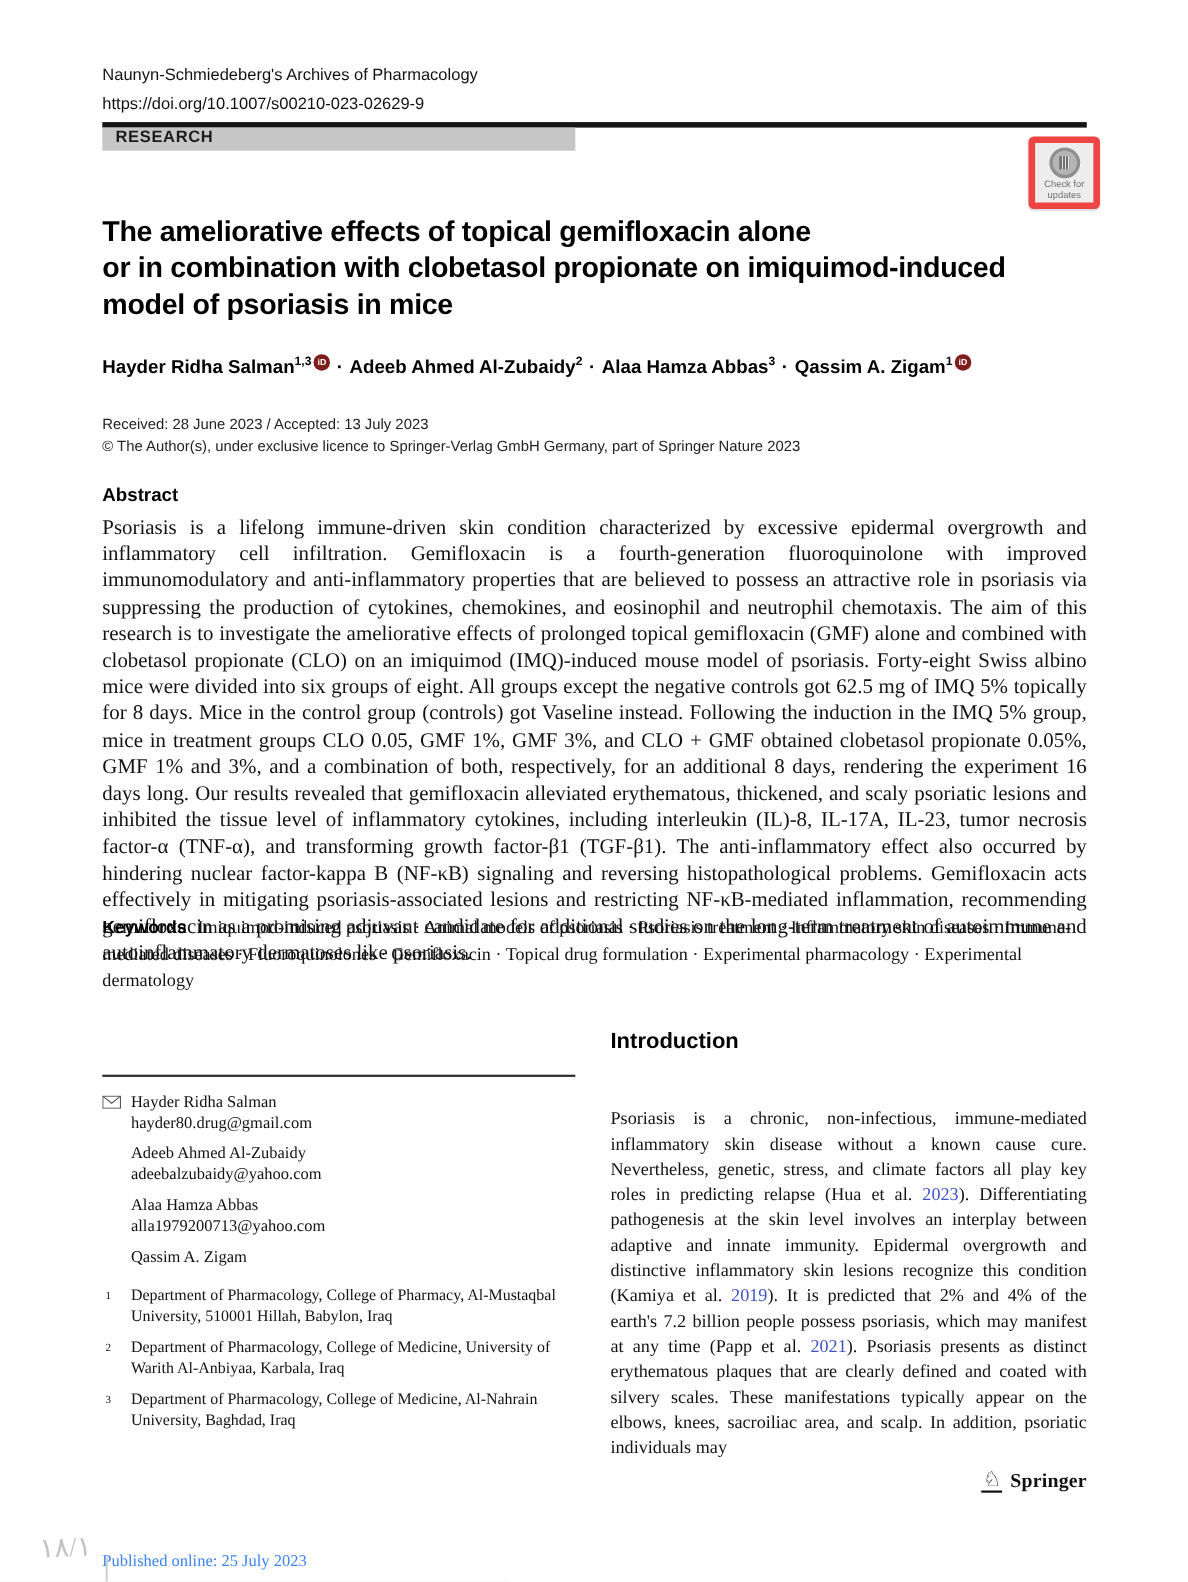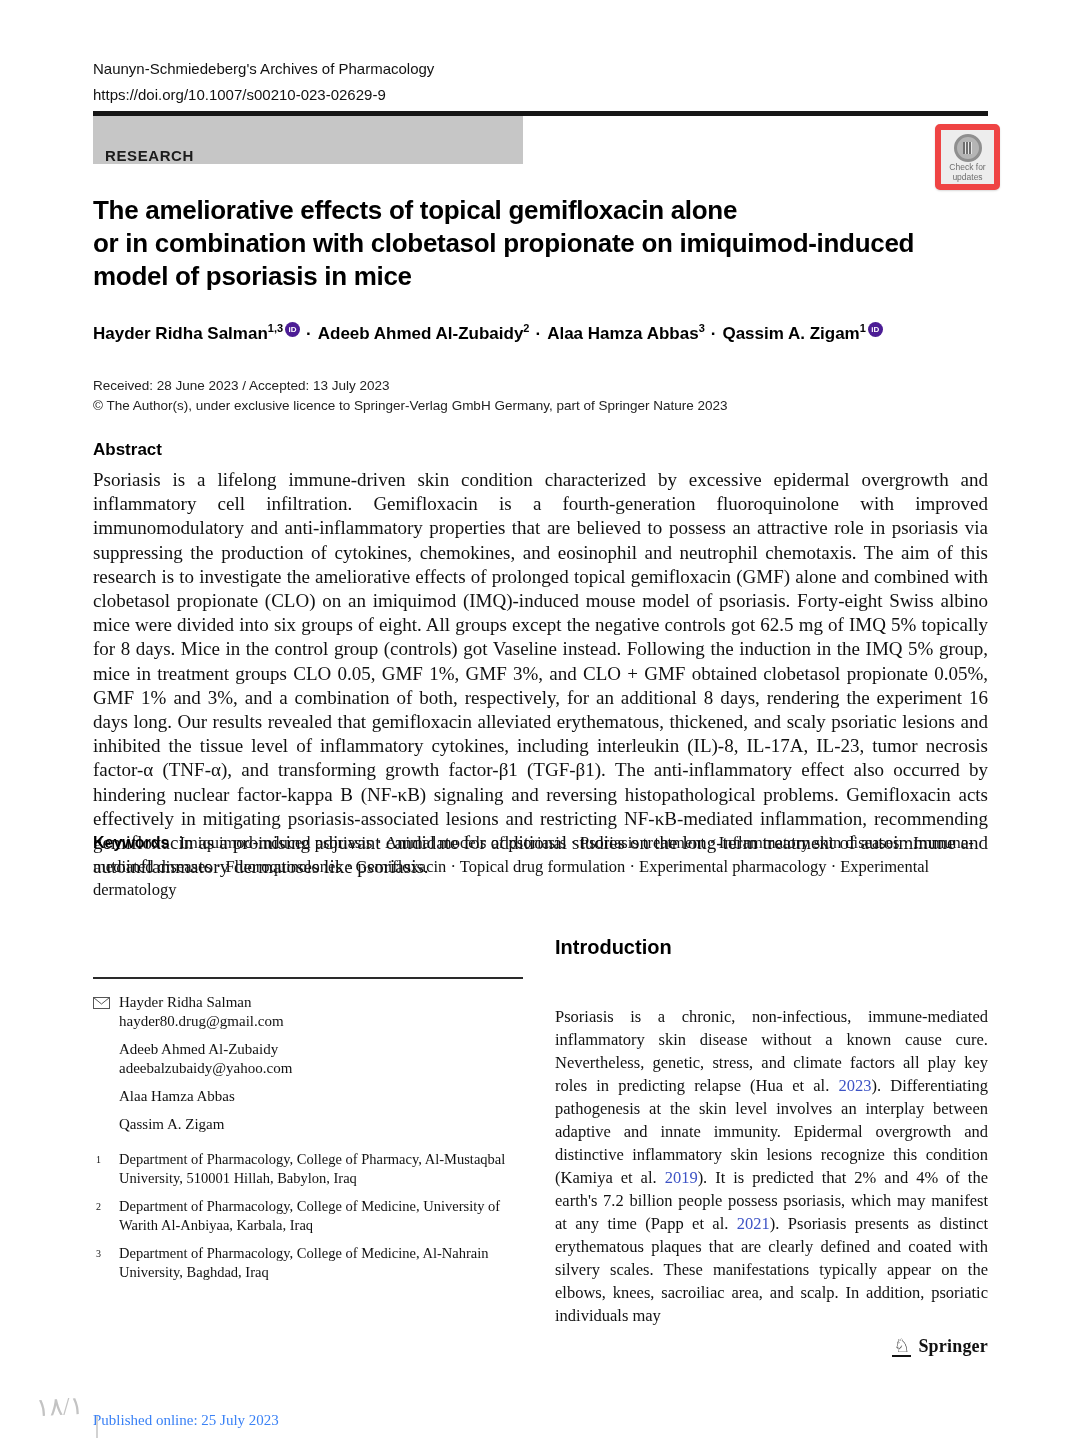--- a/index.html
+++ b/index.html
@@ -7,22 +7,22 @@
     position:relative; width:1080px; height:1438px; margin:0 auto;
     background:#ffffff; overflow:hidden;
     font-family:"Liberation Serif", serif; color:#1a1a1a;
   }
 
   .journal-name { position:absolute; left:93px; top:60px; font-family:"Liberation Sans",sans-serif; font-size:15px; color:#111; }
   .doi-line     { position:absolute; left:93px; top:86px; font-family:"Liberation Sans",sans-serif; font-size:15px; color:#111; }
 
   .top-rule { position:absolute; left:93px; top:111px; width:895px; height:5px; background:#161616; }
   .research-banner {
-    position:absolute; left:93px; top:116px; width:430px; height:48px;
-    background:#c6c6c6; display:flex; align-items:flex-end;
+    position:absolute; left:93px; top:116px; width:430px; height:21px;
+    background:#c6c6c6; display:flex; align-items:flex-start;
   }
   .research-banner span { font-family:"Liberation Sans",sans-serif; font-weight:bold; font-size:15px; letter-spacing:0.6px; color:#1c1c1c; padding-left:12px; }
 
   .update-badge {
     position:absolute; left:935px; top:124px; width:53px; height:54px;
     background:#ededed; border:6px solid #ef4444; border-radius:5px;
     box-shadow:0 1px 2px rgba(0,0,0,0.15);
     display:flex; flex-direction:column; align-items:center; justify-content:flex-start;
     cursor:pointer;
   }
@@ -45,21 +45,21 @@
   .paper-title div { white-space:nowrap; }
 
   .authors {
     position:absolute; left:93px; top:322px; width:895px;
     font-family:"Liberation Sans",sans-serif; font-weight:bold; font-size:17px; color:#000;
   }
   .authors sup { font-size:11px; }
   .author-sep { margin:0 6px; }
   .orcid {
     display:inline-block; width:15px; height:15px; border-radius:50%;
-    background:#4c1d95; color:#fff; font-family:"Liberation Sans",sans-serif;
+    background:#7f1d1d; color:#fff; font-family:"Liberation Sans",sans-serif;
     font-size:8px; font-weight:bold; text-align:center; line-height:15px;
     vertical-align:super; margin-left:2px; cursor:pointer;
   }
 
   .dates {
     position:absolute; left:93px; top:376px; width:895px;
     font-family:"Liberation Sans",sans-serif; font-size:13.5px; line-height:20px; color:#222;
   }
 
   .abstract-heading { position:absolute; left:93px; top:440px; font-family:"Liberation Sans",sans-serif; font-weight:bold; font-size:17px; color:#000; }
@@ -154,20 +154,21 @@
         </span>
         <div>Hayder Ridha Salman</div>
         <div class="email">hayder80.drug@gmail.com</div>
       </div>
       <div class="contact">
         <div>Adeeb Ahmed Al-Zubaidy</div>
         <div class="email">adeebalzubaidy@yahoo.com</div>
       </div>
       <div class="contact">
         <div>Alaa Hamza Abbas</div>
+        <div class="email">alla1979200713@yahoo.com</div>
       </div>
       <div class="contact">
         <div>Qassim A. Zigam</div>
       </div>
     </div>
     <div class="affiliations">
       <div class="affil">
         <sup>1</sup>
         <span>Department of Pharmacology, College of Pharmacy, Al-Mustaqbal University, 510001 Hillah, Babylon, Iraq</span>
       </div>

